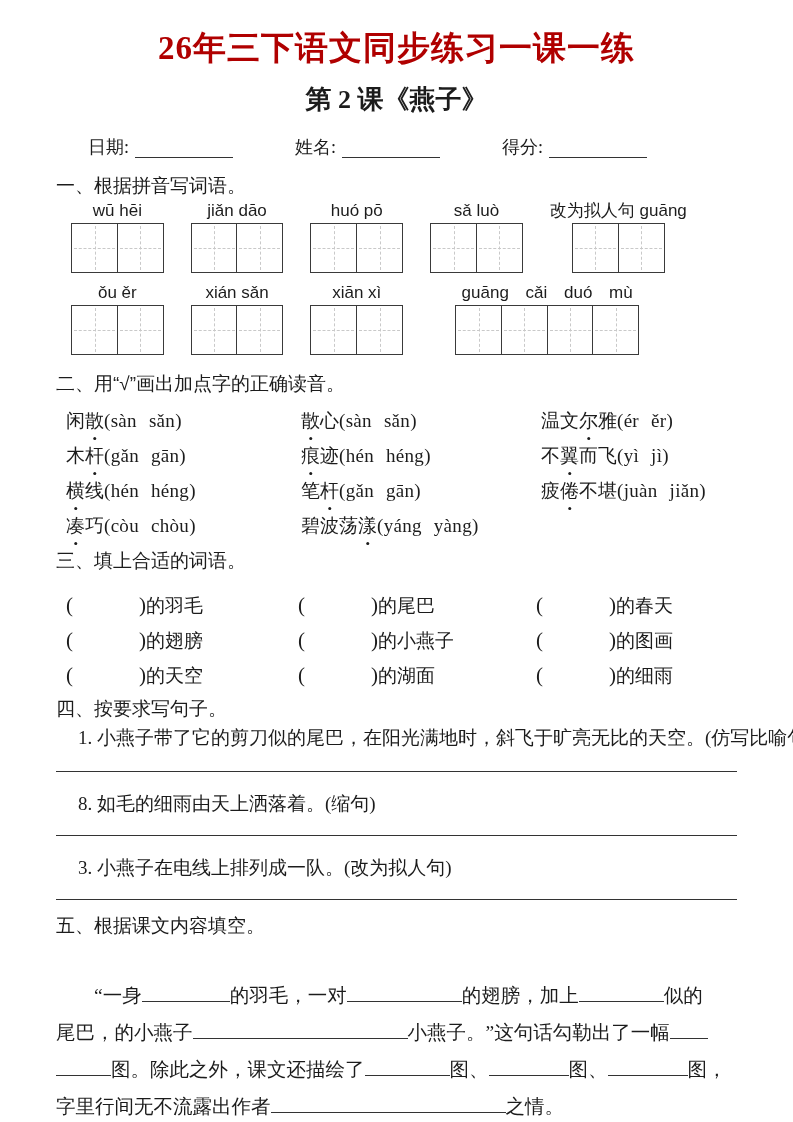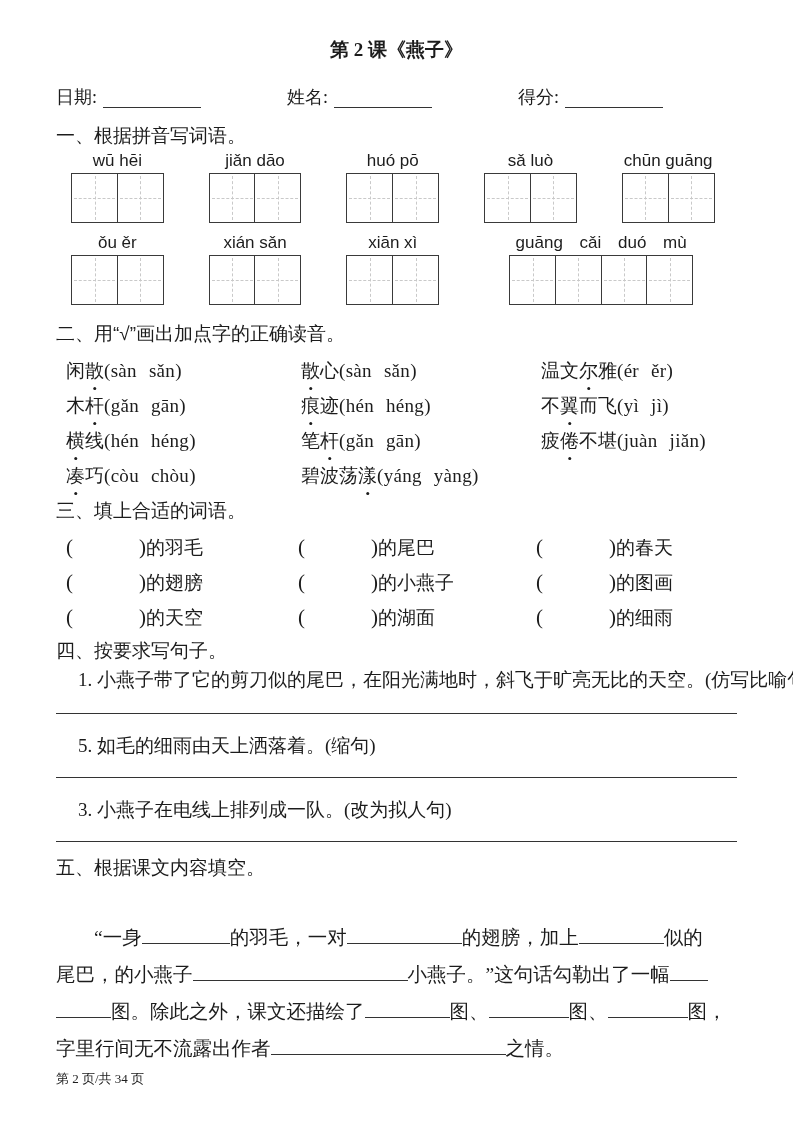--- a/index.html
+++ b/index.html
@@ -6,36 +6,36 @@
   html,body { margin:0; padding:0; }
   body {
     width:793px; height:1122px; background:#ffffff; overflow:hidden;
     font-family:"Liberation Serif","DejaVu Serif",serif;
     color:#1c1c1c;
   }
   .page { width:793px; height:1122px; padding:28px 56px 0 56px; }
 
   .title { margin:0; text-align:center; font-size:33px; font-weight:bold;
            color:#b00000; letter-spacing:1px; line-height:40px; }
-  .subtitle { margin:8px 0 0 0; text-align:center; font-size:19px;
+  .subtitle { margin:18px 0 0 0; text-align:center; font-size:26px;
               font-weight:bold; line-height:28px; }
 
   .hdr { display:flex; margin-top:22px; font-size:18px; line-height:22px; }
-  .hf { display:flex; align-items:flex-end; }
-  .hf + .hf { margin-left:86px; }
+  .hf { display:flex; align-items:flex-end;margin-left:32px; }
+  .hf + .hf { margin-left:62px; }
   .hf .hblank { display:inline-block; width:98px; height:20px; margin-left:6px;
                 border-bottom:1.3px solid #333; }
 
   .shead { font-family:"Liberation Sans","DejaVu Sans",sans-serif;
            font-weight:normal; font-size:19px; line-height:23px; margin:0; }
   .mt16 { margin-top:16px; } .mt17 { margin-top:17px; } .mt6 { margin-top:6px; }
   .mt4 { margin-top:4px; } .mt14 { margin-top:14px; }
 
   
-  .pyrow { display:flex; padding-left:15px; gap:45px; margin-top:4px; }
+  .pyrow { display:flex; padding-left:15px; gap:27px; margin-top:4px; }
   .pyrow.second { margin-top:10px; }
   .pygroup { display:flex; flex-direction:column; align-items:center; }
   .pygroup.wide { margin-left:25px; }
   .pylabel { font-family:"Liberation Sans","DejaVu Sans",sans-serif;
              font-size:17px; height:22px; line-height:20px; white-space:nowrap; }
   .pygroup.wide .pylabel { word-spacing:12px; }
   .boxrow { display:flex; }
   .wcell { width:47px; height:50px; border:1.3px solid #3a3a3a; margin-left:-1.3px;
            position:relative; background:#fff; }
   .wcell:first-child { margin-left:0; }
@@ -49,21 +49,21 @@
             padding-left:10px; margin-top:8px; font-size:19px; }
   .s2item { line-height:35px; white-space:nowrap; }
   .s2py { word-spacing:7px; letter-spacing:0.3px;text-align:center; }
   .dc { position:relative; display:inline-block; }
   .dc::after { content:''; position:absolute; left:50%; bottom:-2px; width:3.5px;
                height:3.5px; background:#1c1c1c; border-radius:50%;
                transform:translateX(-50%); }
 
   
   .s3grid { display:grid; grid-template-columns:232px 238px 1fr;
-            padding-left:10px; margin-top:8px; font-size:19px; }
+            padding-left:10px; margin-top:16px; font-size:19px; }
   .s3item { line-height:35px; white-space:nowrap; }
   .s3item .paren { font-size:21px; }
   .s3item .pspace { display:inline-block; width:66px; }
 
   
   .q { font-size:19px; line-height:23px; padding-left:22px; white-space:nowrap; }
   .q1 { margin-top:6px; } .q2,.q3 { margin-top:20px; }
   .aline { border-bottom:1.4px solid #333; height:0; }
   .al1 { margin-top:22px; } .al2,.al3 { margin-top:20px; }
 
@@ -74,20 +74,21 @@
   .fblank { display:inline-block; height:21px; border-bottom:1.4px solid #333;
             vertical-align:baseline; }
 
   .footer { font-size:13px; line-height:20px; margin-top:2px; }
 </style>
 </head>
 <body>
 
 <div class="page">
 
+  <h1 class="title">26年三下语文同步练习一课一练</h1>
   <h2 class="subtitle">第 2 课《燕子》</h2>
 
   <div class="hdr" id="hdr">
       <span class="hf">
         <span class="hl">日期:</span>
         <span class="hblank"></span>
       </span>
       <span class="hf">
         <span class="hl">姓名:</span>
         <span class="hblank"></span>
@@ -123,21 +124,21 @@
           </div>
         </div>
         <div class="pygroup">
           <div class="pylabel">sǎ luò</div>
           <div class="boxrow">
             <div class="wcell"></div>
             <div class="wcell"></div>
           </div>
         </div>
         <div class="pygroup">
-          <div class="pylabel">chūn guāng</div>
+          <div class="pylabel">改为拟人句 guāng</div>
           <div class="boxrow">
             <div class="wcell"></div>
             <div class="wcell"></div>
           </div>
         </div>
       </div>
       <div class="pyrow second">
         <div class="pygroup">
           <div class="pylabel">ǒu ěr</div>
           <div class="boxrow">
@@ -196,21 +197,21 @@
       <div class="s3item"><span class="paren">(</span><span class="pspace"></span><span class="paren">)</span><span>的图画</span></div>
       <div class="s3item"><span class="paren">(</span><span class="pspace"></span><span class="paren">)</span><span>的天空</span></div>
       <div class="s3item"><span class="paren">(</span><span class="pspace"></span><span class="paren">)</span><span>的湖面</span></div>
       <div class="s3item"><span class="paren">(</span><span class="pspace"></span><span class="paren">)</span><span>的细雨</span></div>
     </div>
 
   <div class="shead mt4">四、按要求写句子。</div>
   <div id="s4">
       <div class="q q1">1. 小燕子带了它的剪刀似的尾巴，在阳光满地时，斜飞于旷亮无比的天空。(仿写比喻句)</div>
       <div class="aline al1"></div>
-      <div class="q q2">5. 如毛的细雨由天上洒落着。(缩句)</div>
+      <div class="q q2">8. 如毛的细雨由天上洒落着。(缩句)</div>
       <div class="aline al2"></div>
       <div class="q q3">3. 小燕子在电线上排列成一队。(改为拟人句)</div>
       <div class="aline al3"></div>
     </div>
 
   <div class="shead mt14">五、根据课文内容填空。</div>
   <div class="s5" id="s5">
       <div class="s5line indent"><span>“一身</span><span class="fblank" style="width: 88px;"></span><span>的羽毛，一对</span><span class="fblank" style="width: 115px;"></span><span>的翅膀，加上</span><span class="fblank" style="width: 85px;"></span><span>似的</span></div>
       <div class="s5line"><span>尾巴，的小燕子</span><span class="fblank" style="width: 215px;"></span><span>小燕子。”这句话勾勒出了一幅</span><span class="fblank" style="width: 38px;"></span></div>
       <div class="s5line"><span class="fblank" style="width: 55px;"></span><span>图。除此之外，课文还描绘了</span><span class="fblank" style="width: 85px;"></span><span>图、</span><span class="fblank" style="width: 80px;"></span><span>图、</span><span class="fblank" style="width: 80px;"></span><span>图，</span></div>

